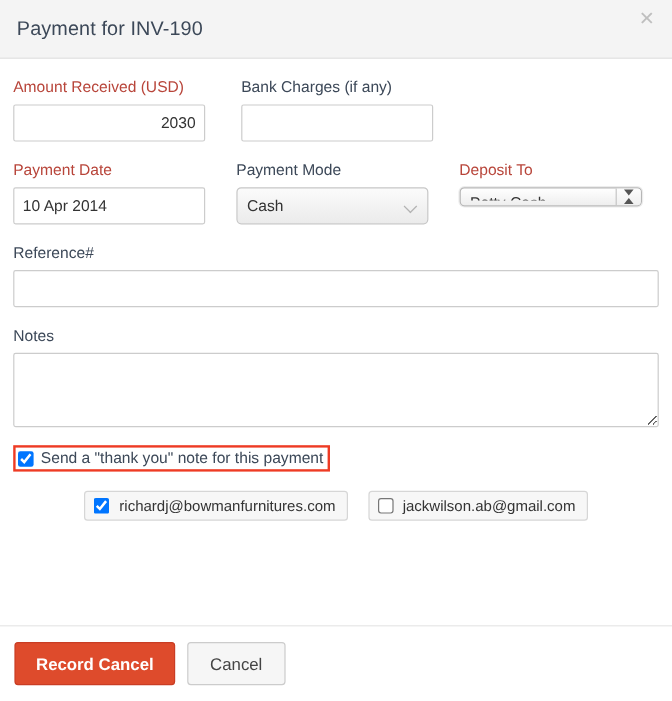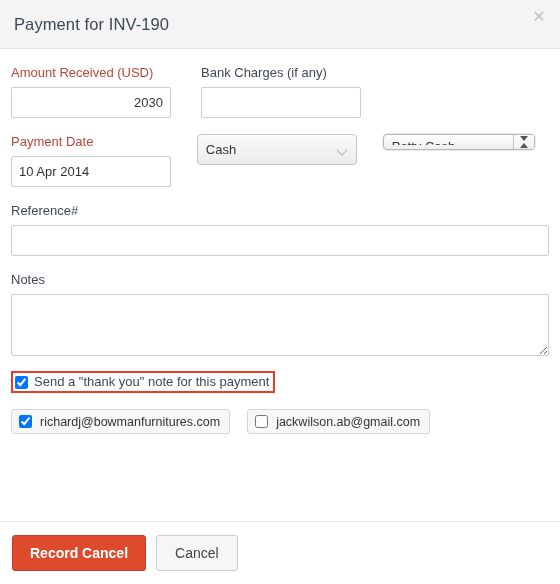--- a/index.html
+++ b/index.html
@@ -241,20 +241,21 @@
     display: inline-flex;
     align-items: center;
     box-sizing: border-box;
   }
 
   
   .chips-row {
     display: flex;
     align-items: center;
     gap: 17px;
+    justify-content: center;
   }
   .email-chip {
     display: inline-flex;
     align-items: center;
     height: 25px;
     padding: 0 9px 0 7px;
     border: 1px solid #d6d6d6;
     border-radius: 3px;
     background: #f7f7f7;
     box-sizing: border-box;
@@ -326,29 +327,31 @@
     </div>
 
 
     <div class="row mt-16">
       <div class="field col-a">
         <label class="fld-label required">Payment Date</label>
         <input class="text-input" type="text" value="10 Apr 2014" style="">
       </div>
 
       <div class="field col-b">
+        <label class="fld-label">Payment Mode</label>
         <div class="sel-wrap">
           <select class="styled-select">
             <option>Cash</option>
           </select>
           <span class="chevron-down-icon"></span>
         </div>
       </div>
 
       <div class="field col-c">
+        <label class="fld-label required">Deposit To</label>
         <div class="native-sel-wrap">
           <select class="native-select">
             <option>Petty Cash</option>
           </select>
           <span class="stepper-arrows-icon">
             <span class="up"></span>
             <span class="down"></span>
           </span>
         </div>
       </div>

